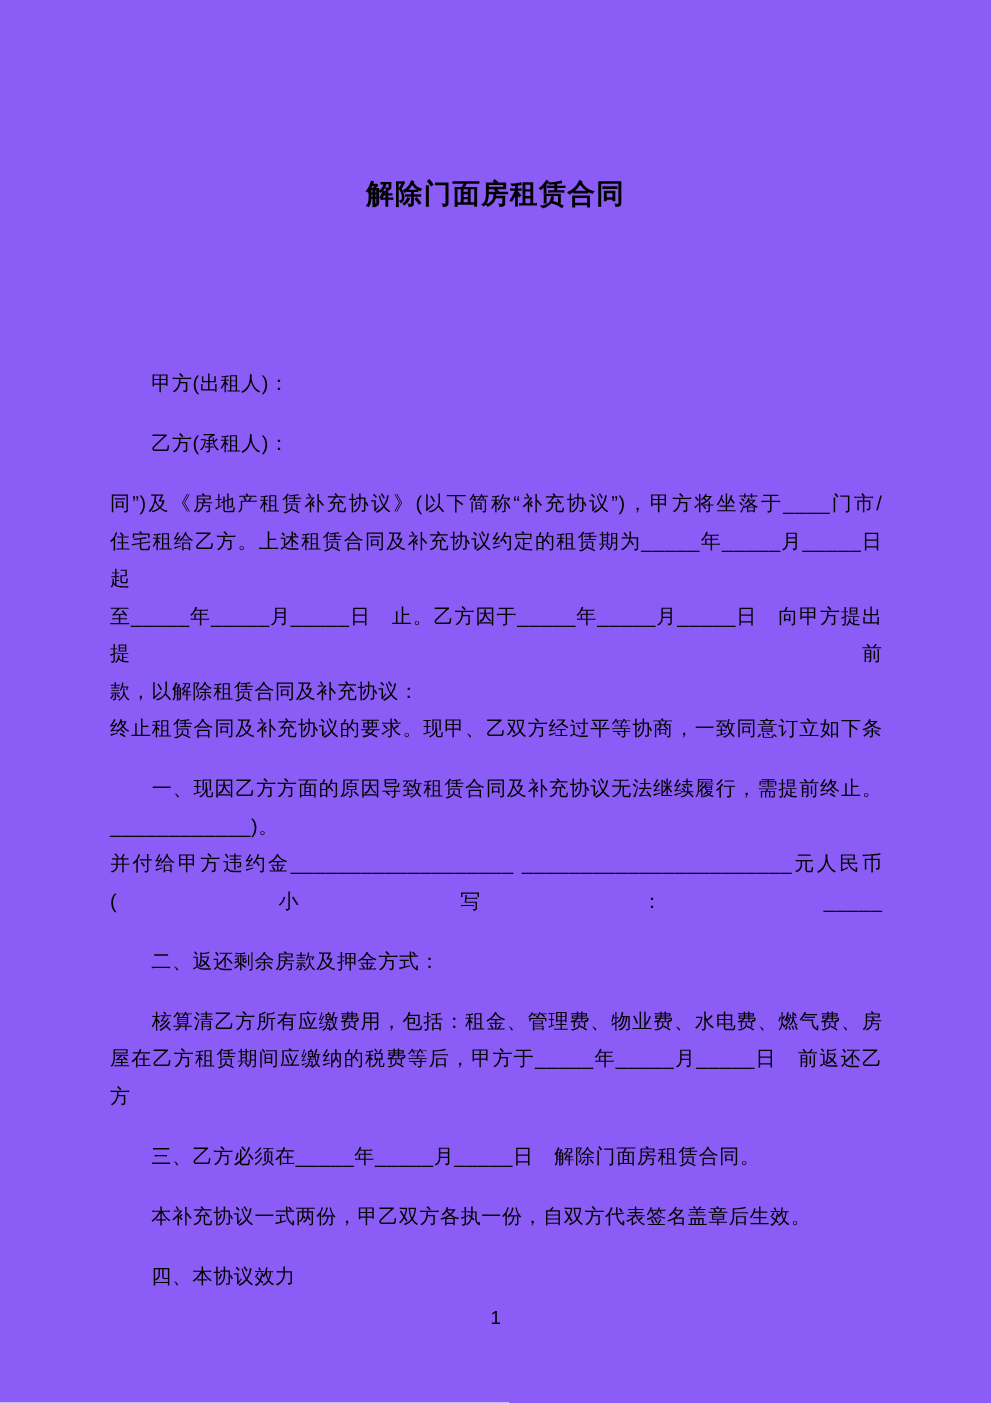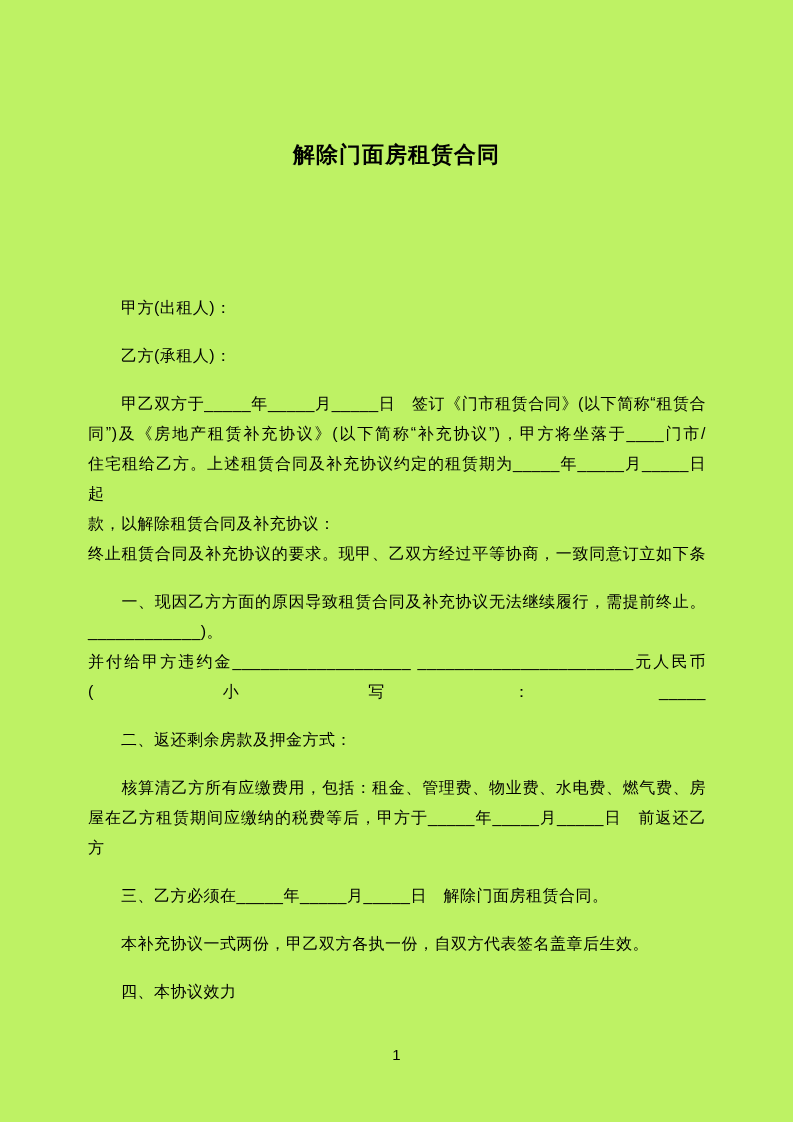--- a/index.html
+++ b/index.html
@@ -4,21 +4,21 @@
 <style>
   html, body {
     margin: 0;
     padding: 0;
     background: #ffffff;
   }
   .page {
     position: relative;
     width: 793px;
     height: 1122px;
-    background: #bef264;
+    background: #8b5cf6;
     color: #000000;
     font-family: "Liberation Sans", "DejaVu Sans", sans-serif;
     overflow: hidden;
   }
   .title {
     margin: 0 0 123px 0;
     padding-top: 140px;
     text-align: center;
     font-size: 22px;
     line-height: 30px;
@@ -59,23 +59,23 @@
   <h1 class="title">解除门面房租赁合同</h1>
 
   <div class="doc-body">
       <div class="para">
         <div class="line">　　甲方(出租人)：</div>
       </div>
       <div class="para">
         <div class="line">　　乙方(承租人)：</div>
       </div>
       <div class="para">
-        <div class="line j">　　甲乙双方于_____年_____月_____日　签订《门市租赁合同》(以下简称“租赁合</div>
         <div class="line j">同”)及《房地产租赁补充协议》(以下简称“补充协议”)，甲方将坐落于____门市/</div>
         <div class="line j">住宅租给乙方。上述租赁合同及补充协议约定的租赁期为_____年_____月_____日　起</div>
+        <div class="line j">至_____年_____月_____日　止。乙方因于_____年_____月_____日　向甲方提出提前</div>
         <div class="line">款，以解除租赁合同及补充协议：</div>
         <div class="line j">终止租赁合同及补充协议的要求。现甲、乙双方经过平等协商，一致同意订立如下条</div>
       </div>
       <div class="para">
         <div class="line j">　　一、现因乙方方面的原因导致租赁合同及补充协议无法继续履行，需提前终止。</div>
         <div class="line">____________)。</div>
         <div class="line j">并付给甲方违约金___________________ _______________________元人民币(小写：_____</div>
       </div>
       <div class="para">
         <div class="line">　　二、返还剩余房款及押金方式：</div>

